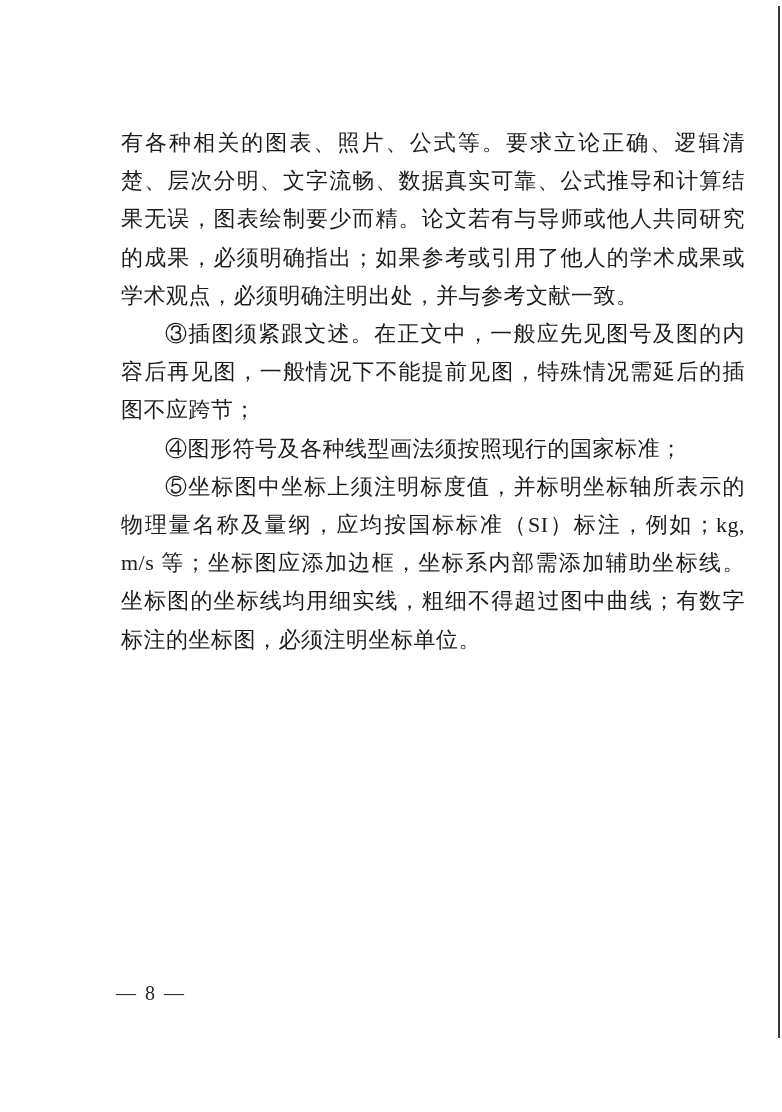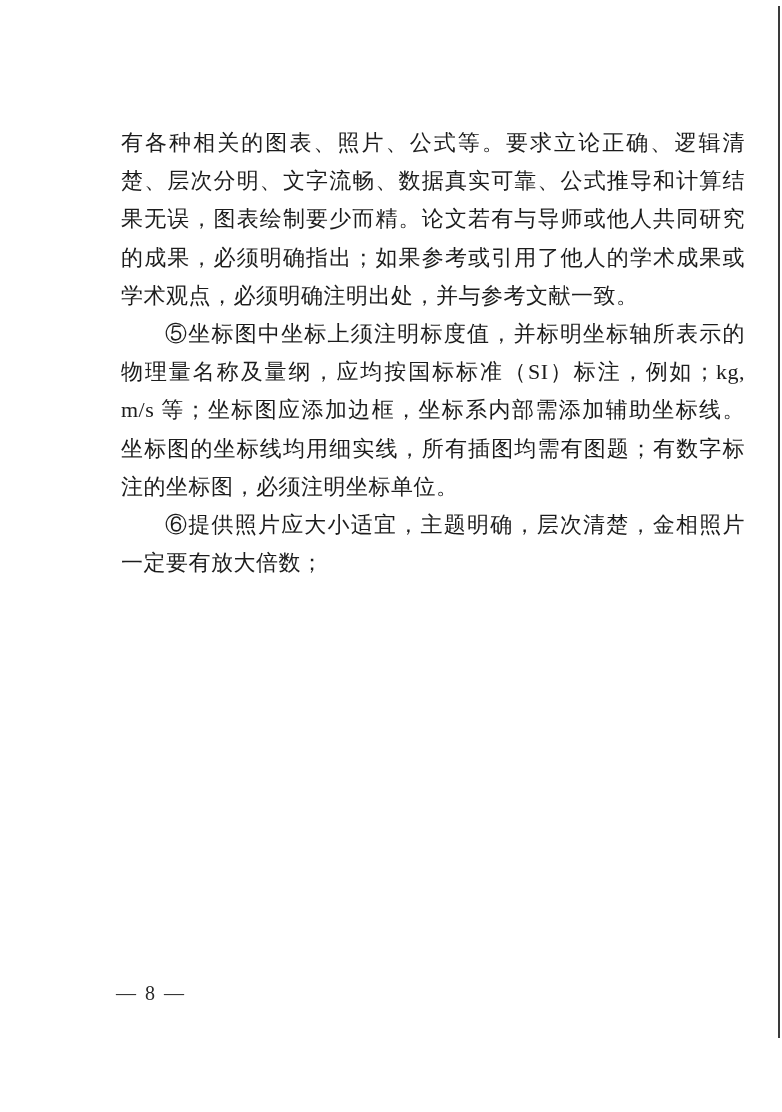--- a/index.html
+++ b/index.html
@@ -53,21 +53,22 @@
     background: #3a3a3a;
   }
 </style>
 </head>
 <body>
 
 <div class="page">
 
   <div class="content">
     <p class="para no-indent">有各种相关的图表、照片、公式等。要求立论正确、逻辑清楚、层次分明、文字流畅、数据真实可靠、公式推导和计算结果无误，图表绘制要少而精。论文若有与导师或他人共同研究的成果，必须明确指出；如果参考或引用了他人的学术成果或学术观点，必须明确注明出处，并与参考文献一致。</p>
-    <p class="para">⑤坐标图中坐标上须注明标度值，并标明坐标轴所表示的物理量名称及量纲，应均按国标标准（SI）标注，例如；kg, m/s 等；坐标图应添加边框，坐标系内部需添加辅助坐标线。坐标图的坐标线均用细实线，所有插图均需有图题；有数字标注的坐标图，必须注明坐标单位。</p>
-    <p class="para">⑥提供照片应大小适宜，主题明确，层次清楚，金相照片一定要有放大倍数；</p>
+    <p class="para">③插图须紧跟文述。在正文中，一般应先见图号及图的内容后再见图，一般情况下不能提前见图，特殊情况需延后的插图不应跨节；</p>
+    <p class="para">④图形符号及各种线型画法须按照现行的国家标准；</p>
+    <p class="para">⑤坐标图中坐标上须注明标度值，并标明坐标轴所表示的物理量名称及量纲，应均按国标标准（SI）标注，例如；kg, m/s 等；坐标图应添加边框，坐标系内部需添加辅助坐标线。坐标图的坐标线均用细实线，粗细不得超过图中曲线；有数字标注的坐标图，必须注明坐标单位。</p>
   </div>
 
   <div class="page-number">— 8 —</div>
 
   <div class="edge-line"></div>
 
 </div>
 
 </body></html>

